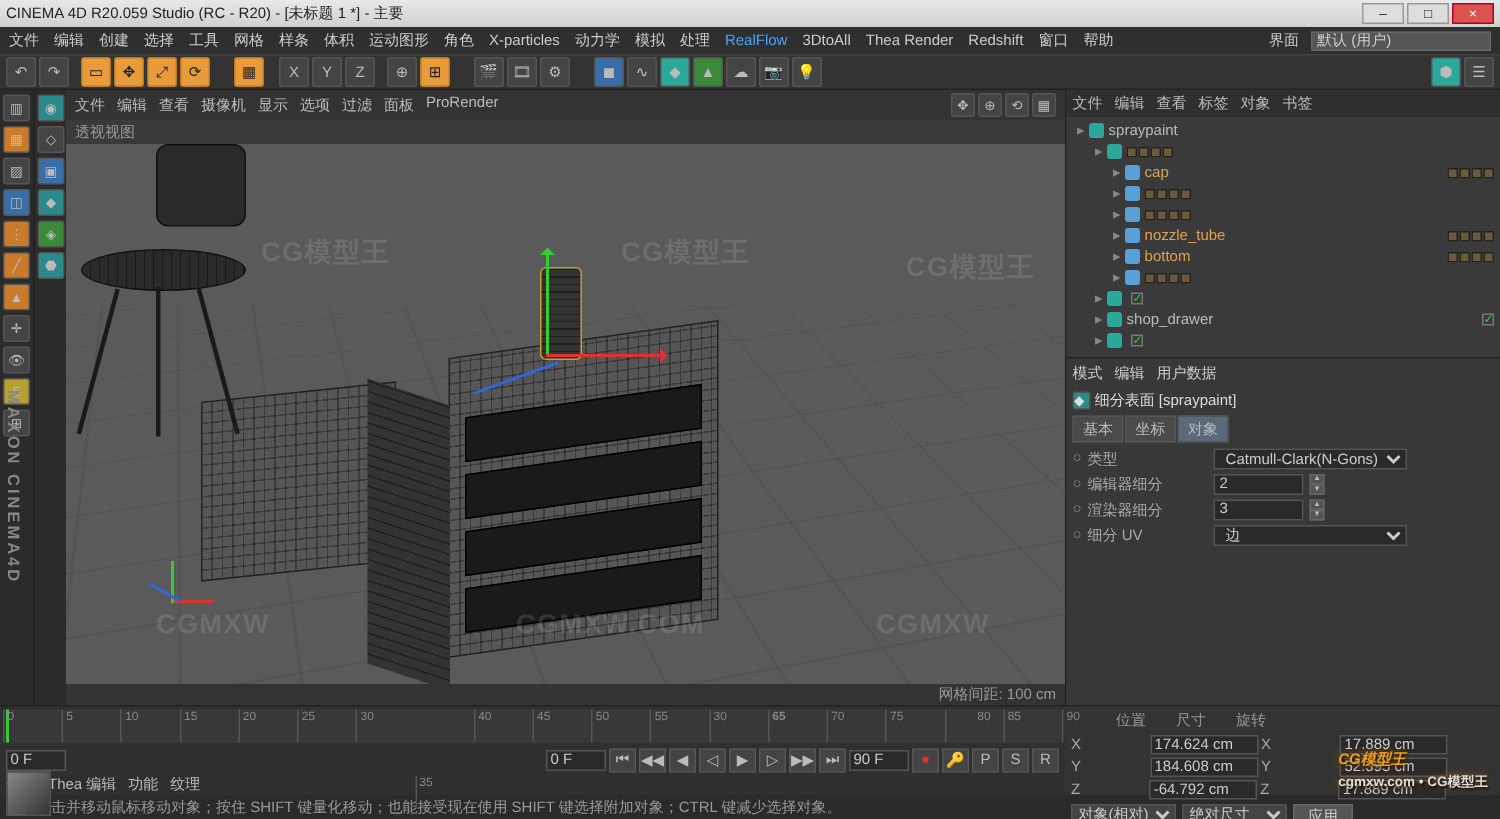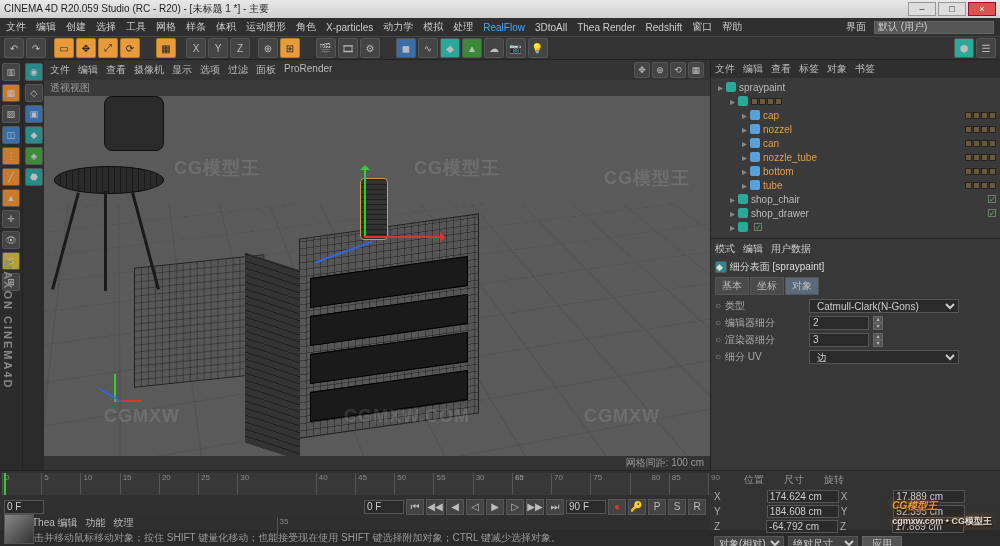--- a/index.html
+++ b/index.html
@@ -83,21 +83,21 @@
 .attrpanel{flex:1;background:#383838;border-top:1px solid #222;padding:2px 4px;overflow:hidden;}
 .attrpanel .hdr{height:16px;display:flex;align-items:center;gap:8px;color:#ccc;}
 .attrpanel .title{color:#ddd;margin:3px 0;}
 .attrpanel .tabs2{display:flex;gap:1px;margin:2px 0;}
 .attrpanel .tab2{padding:1px 6px;background:#4a4a4a;border:1px solid #555;}
 .attrpanel .tab2.act{background:#5a6a7a;}
 .attrpanel .row{display:flex;align-items:center;height:17px;gap:4px;}
 .attrpanel .lbl{width:80px;color:#aaa;}
 .attrpanel .bullet{color:#888;}
 .attrpanel select,.attrpanel input.num{background:#2a2a2a;border:1px solid #555;color:#ccc;height:14px;padding:0 3px;}
-.attrpanel select{width:150px;} .attrpanel input.num{width:60px;}
+.attrpanel select{width:129px;} .attrpanel input.num{width:60px;}
 .spin{width:10px;height:14px;display:flex;flex-direction:column;}
 .spin div{flex:1;background:#555;border:1px solid #666;font-size:6px;text-align:center;line-height:5px;}
 
 .bottom{height:60px;background:#303030;display:flex;border-top:1px solid #222;}
 .timearea{flex:1;display:flex;flex-direction:column;}
 .timeline{height:24px;background:#383838;position:relative;margin:2px;}
 .timeline .tick{position:absolute;top:0;height:100%;border-left:1px solid #555;font-size:8px;color:#888;padding-left:2px;}
 .timeline .head{position:absolute;left:2px;top:0;width:2px;height:100%;background:#3c3;}
 .timectrl{height:20px;display:flex;align-items:center;gap:2px;padding:0 4px;}
 .timectrl input{background:#2a2a2a;border:1px solid #555;color:#ccc;width:40px;height:14px;padding:0 2px;}
@@ -321,33 +321,31 @@
             <span class="dot"></span>
             <span class="dot"></span>
             <span class="dot"></span>
             <span class="dot"></span>
           </span>
         </div>
         <div class="tree-row">
           <span class="ind" style="width:24px"></span>
           <span style="color:#888">▸</span>
           <span class="ico" style="background:#5aa0d8"></span>
-          <span class="name sel">nozzel</span>
           <span class="dots">
             <span class="dot"></span>
             <span class="dot"></span>
             <span class="dot"></span>
             <span class="dot"></span>
           </span>
         </div>
         <div class="tree-row">
           <span class="ind" style="width:24px"></span>
           <span style="color:#888">▸</span>
           <span class="ico" style="background:#5aa0d8"></span>
-          <span class="name sel">can</span>
           <span class="dots">
             <span class="dot"></span>
             <span class="dot"></span>
             <span class="dot"></span>
             <span class="dot"></span>
           </span>
         </div>
         <div class="tree-row">
           <span class="ind" style="width:24px"></span>
           <span style="color:#888">▸</span>
@@ -369,33 +367,31 @@
             <span class="dot"></span>
             <span class="dot"></span>
             <span class="dot"></span>
             <span class="dot"></span>
           </span>
         </div>
         <div class="tree-row">
           <span class="ind" style="width:24px"></span>
           <span style="color:#888">▸</span>
           <span class="ico" style="background:#5aa0d8"></span>
-          <span class="name sel">tube</span>
           <span class="dots">
             <span class="dot"></span>
             <span class="dot"></span>
             <span class="dot"></span>
             <span class="dot"></span>
           </span>
         </div>
         <div class="tree-row">
           <span class="ind" style="width:12px"></span>
           <span style="color:#888">▸</span>
           <span class="ico" style="background:#2aa89a"></span>
-          <span class="name ">shop_chair</span>
           <span class="dots"></span>
           <span class="chk on"></span>
         </div>
         <div class="tree-row">
           <span class="ind" style="width:12px"></span>
           <span style="color:#888">▸</span>
           <span class="ico" style="background:#2aa89a"></span>
           <span class="name ">shop_drawer</span>
           <span class="dots"></span>
           <span class="chk on"></span>

